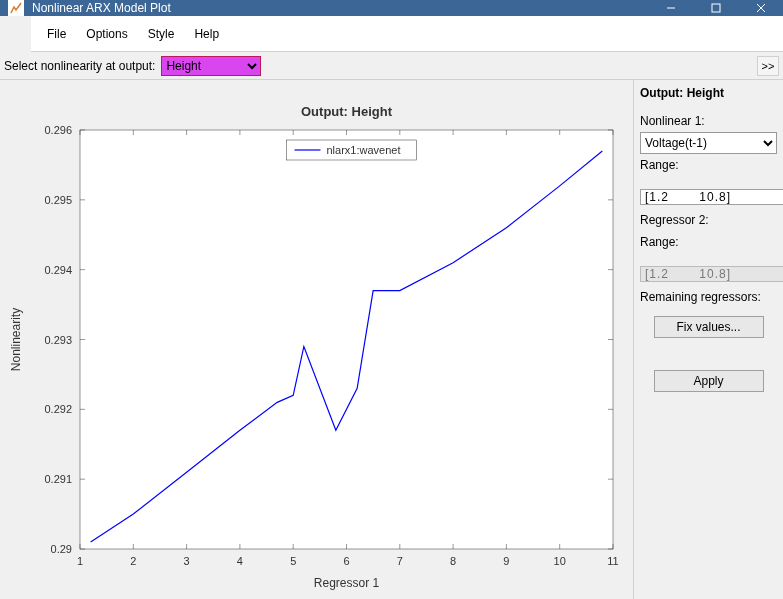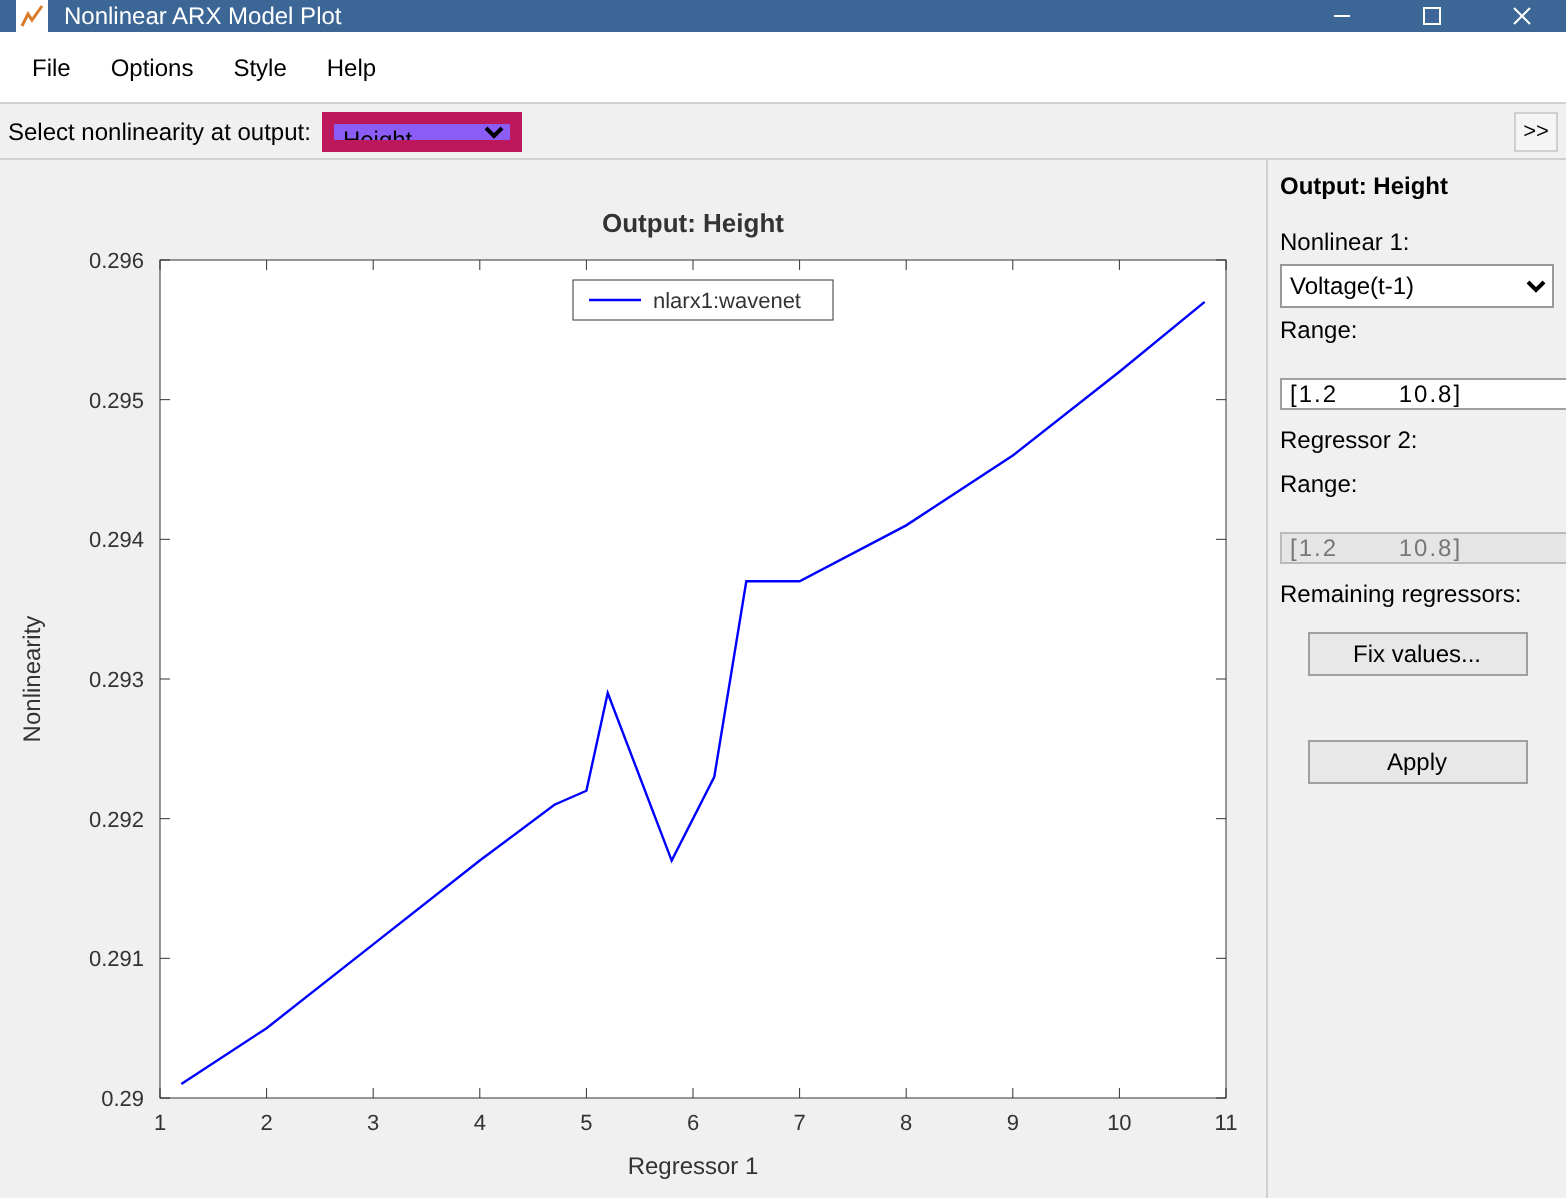--- a/index.html
+++ b/index.html
@@ -1,25 +1,25 @@
 <!DOCTYPE html>
 <html><head>
 <meta charset="utf-8">
 <style>
 * { box-sizing: border-box; margin: 0; padding: 0; }
 body { font-family: "Segoe UI", Arial, sans-serif; font-size: 12px; background: #f0f0f0; width: 783px; height: 599px; overflow: hidden; }
 .titlebar { background: #3b6696; color: #fff; height: 16px; display: flex; align-items: center; padding: 0 0 0 8px; }
 .titlebar-icon { width: 16px; height: 16px; background: #fff; margin-right: 8px; display: flex; align-items: center; justify-content: center; }
 .titlebar-title { flex: 1; font-size: 12px; }
 .titlebar-btn { width: 45px; height: 30px; display: flex; align-items: center; justify-content: center; color: #fff; }
-.menubar { background: #fff; border-bottom: 1px solid #d0d0d0; height: 36px; display: flex; align-items: center; padding: 16px 6px; }
+.menubar { background: #fff; border-bottom: 1px solid #d0d0d0; height: 36px; display: flex; align-items: center; padding: 16px 6px; margin-left: 31px; }
 .menu-item { padding: 2px 10px; cursor: default; }
 .toolbar { background: #f0f0f0; border-bottom: 1px solid #d0d0d0; height: 28px; display: flex; align-items: center; padding: 0 4px; }
 .toolbar-label { margin-right: 6px; }
-.toolbar-select { width: 100px; height: 20px; font-size: 12px; background: #8b5cf6; border: 6px solid #be185d; }
+.toolbar-select { width: 100px; height: 20px; font-size: 12px; background: #d946ef; border: 1px solid #be185d; }
 .toolbar-spacer { flex: 1; }
 .toolbar-expand { width: 22px; height: 20px; background: #f5f5f5; border: 1px solid #d0d0d0; display: flex; align-items: center; justify-content: center; font-size: 11px; cursor: default; }
 .body-area { display: flex; height: 519px; }
 .plot-area { flex: 1; background: #f0f0f0; position: relative; }
 .side-panel { width: 150px; background: #f0f0f0; border-left: 1px solid #d0d0d0; padding: 4px 6px; }
 .side-title { font-weight: bold; padding: 2px 0 6px 0; font-size: 12px; }
 .side-section-label { padding: 8px 0 4px 0; }
 .side-select { width: 100%; height: 22px; font-size: 12px; background: #fff; border: 1px solid #999; }
 .side-select[disabled] + .range-row input,
 input.disabled { background: #e5e5e5; color: #777; border: 1px solid #bbb; }

